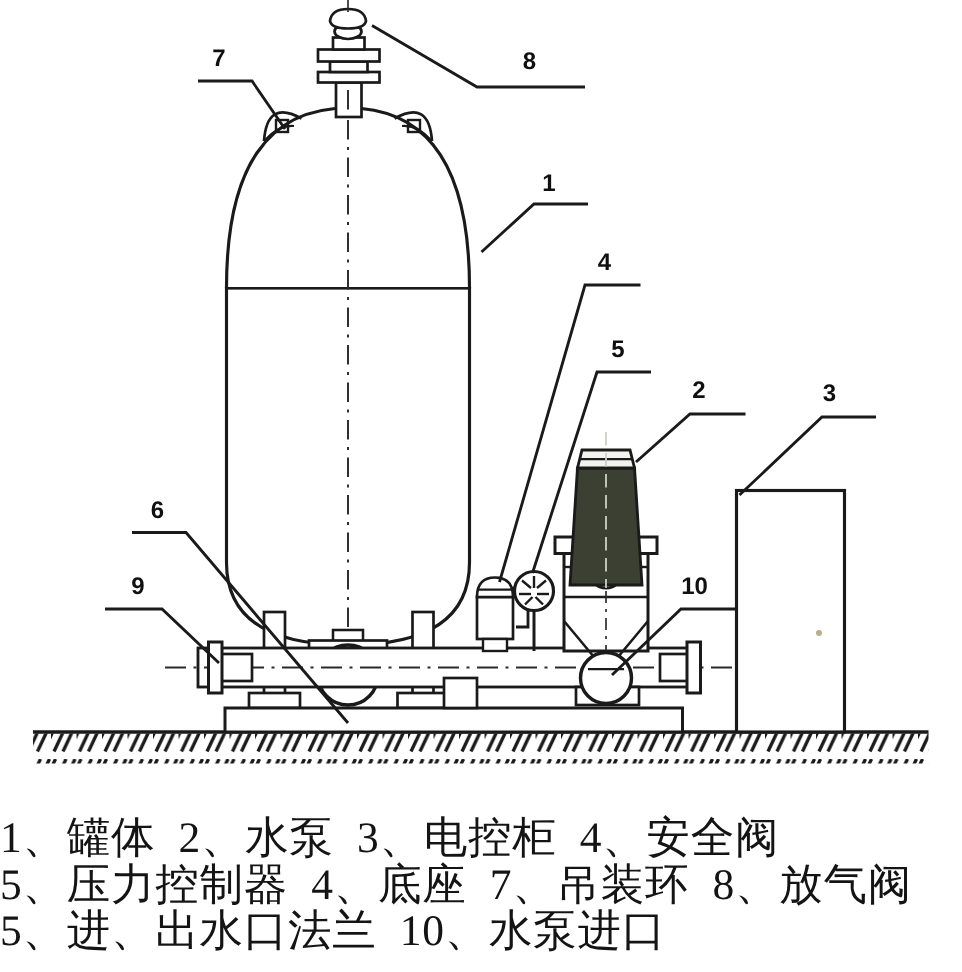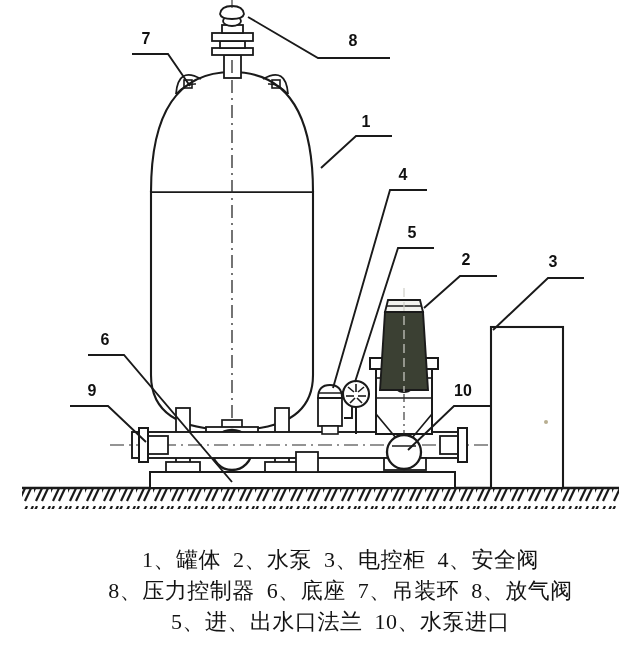--- a/index.html
+++ b/index.html
@@ -36,28 +36,26 @@
   #legend {
     position: absolute;
     left: 0;
     top: 532px;
     width: 641px;
     height: 116px;
     padding-top: 12px;
     box-sizing: border-box;
   }
   .legend-line {
-    text-align: center;
-    font-size: 22px;
+    font-size: 29px;
     line-height: 31px;
     letter-spacing: 0.5px;
     color: #141414;
     white-space: pre;
     font-family: "Liberation Serif", "DejaVu Serif", serif;
-    padding-left: 40px;
   }
   .callout-num {
     font-family: "Liberation Sans", "DejaVu Sans", sans-serif;
     font-size: 16px;
     font-weight: bold;
     fill: #101010;
   }
 </style>
 </head>
 <body>
@@ -225,17 +223,17 @@
         <text class="callout-num" x="553" y="267" text-anchor="middle">3</text>
         <text class="callout-num" x="105" y="345" text-anchor="middle">6</text>
         <text class="callout-num" x="92" y="396" text-anchor="middle">9</text>
         <text class="callout-num" x="463" y="396" text-anchor="middle">10</text>
       </g>
     </svg>
   </div>
 
   <div id="legend">
     <div class="legend-line">1、罐体  2、水泵  3、电控柜  4、安全阀</div>
-    <div class="legend-line">8、压力控制器  6、底座  7、吊装环  8、放气阀</div>
+    <div class="legend-line">5、压力控制器  4、底座  7、吊装环  8、放气阀</div>
     <div class="legend-line">5、进、出水口法兰  10、水泵进口</div>
   </div>
 
 </div>
 
 </body></html>

